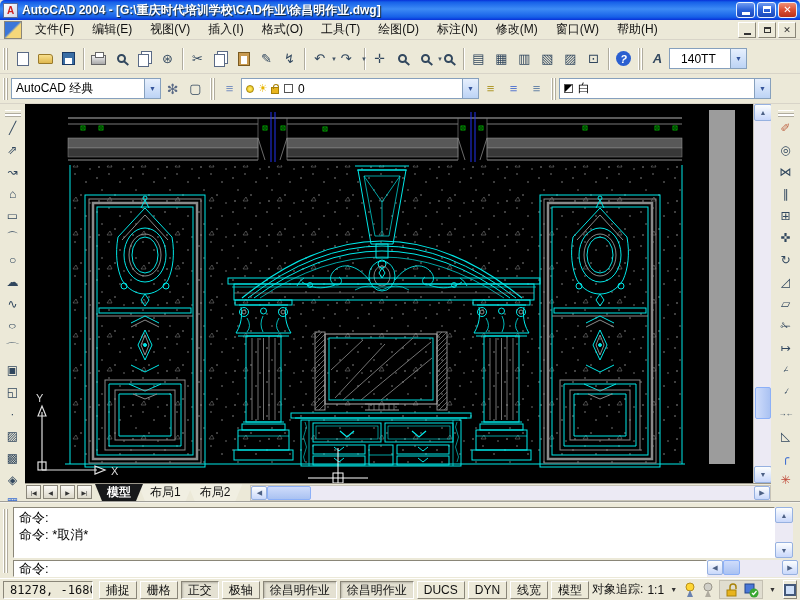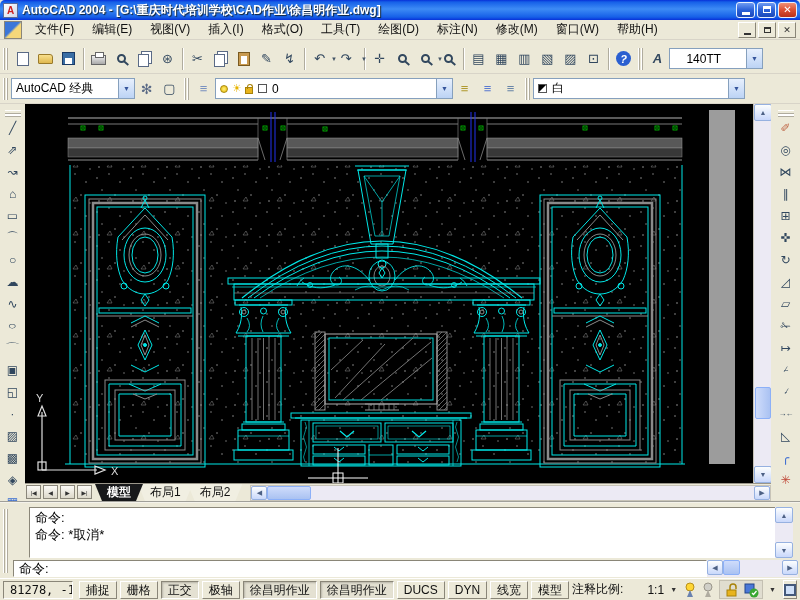--- a/index.html
+++ b/index.html
@@ -103,21 +103,21 @@
   .hscroll{flex:1;display:flex;align-items:stretch;margin:1px 0 0 8px;background:#eceaf4;border:1px solid #c8c4b8;}
   .h-btn{width:16px;background:linear-gradient(#fdfefe,#c9d8fb);border:1px solid #96b1e0;border-radius:2px;
     color:#4d6185;font-size:7px;display:flex;align-items:center;justify-content:center;flex:0 0 auto;}
   .h-thumb{width:44px;background:linear-gradient(#cfdcfb,#aac2f2);border:1px solid #8cb0f8;border-radius:2px;flex:0 0 auto;}
   .h-fill{flex:1;}
 
   
   .cmdwin{position:absolute;left:0;top:501px;width:800px;height:77px;background:#ece9d8;border-top:2px groove #f4f2ea;}
   .cmd-grip{position:absolute;left:3px;top:6px;width:5px;height:64px;
     background:linear-gradient(90deg,#fff 0 1px,#b0ac9e 1px 2px,transparent 2px 3px,#fff 3px 4px,#b0ac9e 4px 5px);}
-  .cmd-history{position:absolute;left:29px;top:4px;width:762px;height:51px;background:#fff;
+  .cmd-history{position:absolute;left:13px;top:4px;width:762px;height:51px;background:#fff;
     border:1px solid;border-color:#8a8678 #fff #fff #8a8678;font-family:"DejaVu Sans Mono",monospace;
     font-size:13px;color:#000;padding:1px 5px;line-height:17px;white-space:pre;}
   .cmd-vscroll{position:absolute;left:775px;top:4px;width:18px;height:51px;background:#eceaf4;display:flex;
     flex-direction:column;justify-content:space-between;}
   .cmd-prompt{position:absolute;left:13px;top:57px;width:694px;height:17px;background:#fff;
     border:1px solid;border-color:#8a8678 #fff #fff #8a8678;font-family:"DejaVu Sans Mono",monospace;
     font-size:13px;color:#000;padding:0 5px;line-height:15px;}
   .cmd-hscroll{position:absolute;left:707px;top:57px;width:91px;height:17px;background:#eceaf4;display:flex;}
   .cmd-hscroll .h-btn{width:16px;height:15px;}
   .cmd-hscroll .h-thumb{width:17px;height:15px;}
@@ -125,21 +125,21 @@
   
   .statusbar{position:absolute;left:0;top:578px;width:800px;height:22px;background:#ece9d8;border-top:1px solid #fff;
     display:flex;align-items:center;padding:0 3px;font-size:12px;color:#111;}
   .coords{width:132px;height:18px;border:1px solid;border-color:#8a8678 #fff #fff #8a8678;
     font-family:"DejaVu Sans Mono",monospace;font-size:12px;line-height:16px;padding:0 6px;margin-right:6px;
     white-space:nowrap;overflow:hidden;}
   .sbtn{height:18px;padding:0 6px;line-height:16px;margin-right:3px;border:1px solid;
     border-color:#fff #8a8678 #8a8678 #fff;background:#ece9d8;white-space:nowrap;}
   .sbtn.pressed{border-color:#8a8678 #fff #fff #8a8678;background:#e4e1d2;box-shadow:inset 1px 1px 2px rgba(0,0,0,.2);}
   .ann-label{margin-left:auto;white-space:nowrap;}
-  .ann-val{margin:0 2px 0 24px;white-space:nowrap;}
+  .ann-val{margin:0 2px 0 4px;white-space:nowrap;}
   .dd-small{font-size:7px;color:#333;margin:0 4px;}
   .sicon{width:17px;height:17px;display:flex;align-items:center;justify-content:center;margin:0 1px;}
   .stat-group{display:flex;align-items:center;background:#e0ddd0;border:1px solid #c4c0b2;padding:0 2px;height:19px;margin:0 2px;}
   .clean-btn{width:19px;height:19px;border:1px solid;border-color:#fff #8a8678 #8a8678 #fff;background:#ece9d8;
     display:flex;align-items:center;justify-content:center;margin-left:3px;}
 </style>
 </head>
 <body>
 
 <div class="app">
@@ -235,29 +235,29 @@
     <span class="tbtn">▥</span>
     <span class="tbtn">▧</span>
     <span class="tbtn">▨</span>
     <span class="tbtn">⊡</span>
     <span class="sep"></span>
     <span class="tbtn">
         <i class="ic-help">?</i>
       </span>
     <span class="grip"></span>
     <span class="tbtn" style="font-weight:bold;font-style:italic;">A</span>
-    <span class="combo" style="width:94px;text-align:center;">
+    <span class="combo" style="width:78px;text-align:center;">
       <span style="margin:0 auto;">140TT</span>
       <span class="dd">▼</span>
     </span>
   </div>
 
   <div class="toolbar" style="top:74px;">
     <span class="grip"></span>
-    <span class="combo" style="width:124px;">
+    <span class="combo" style="width:150px;">
       <span>AutoCAD 经典</span>
       <span class="dd">▼</span>
     </span>
     <span class="tbtn">
         <span class="ic-gear">✻</span>
       </span>
     <span class="tbtn">▢</span>
     <span class="grip"></span>
     <span class="tbtn" style="color:#7a92c0;font-weight:bold;">≡</span>
     <span class="combo" style="width:238px;">
@@ -574,21 +574,21 @@
     <span class="sbtn">捕捉</span>
     <span class="sbtn">栅格</span>
     <span class="sbtn pressed">正交</span>
     <span class="sbtn">极轴</span>
     <span class="sbtn pressed">徐昌明作业</span>
     <span class="sbtn pressed">徐昌明作业</span>
     <span class="sbtn">DUCS</span>
     <span class="sbtn">DYN</span>
     <span class="sbtn">线宽</span>
     <span class="sbtn">模型</span>
-    <span class="ann-label">注释比例:</span>
+    <span class="ann-label">对象追踪:</span>
     <span class="ann-val">1:1</span>
     <span class="dd-small">▼</span>
     <span class="sicon">
       <svg width="16" height="16">
           <circle cx="8" cy="5" r="4" fill="#ffd633" stroke="#b8901a"></circle>
           <path d="M5,15 L8,8 L11,15 Z" fill="#6a82b0"></path>
         </svg>
     </span>
     <span class="sicon">
       <svg width="16" height="16">

